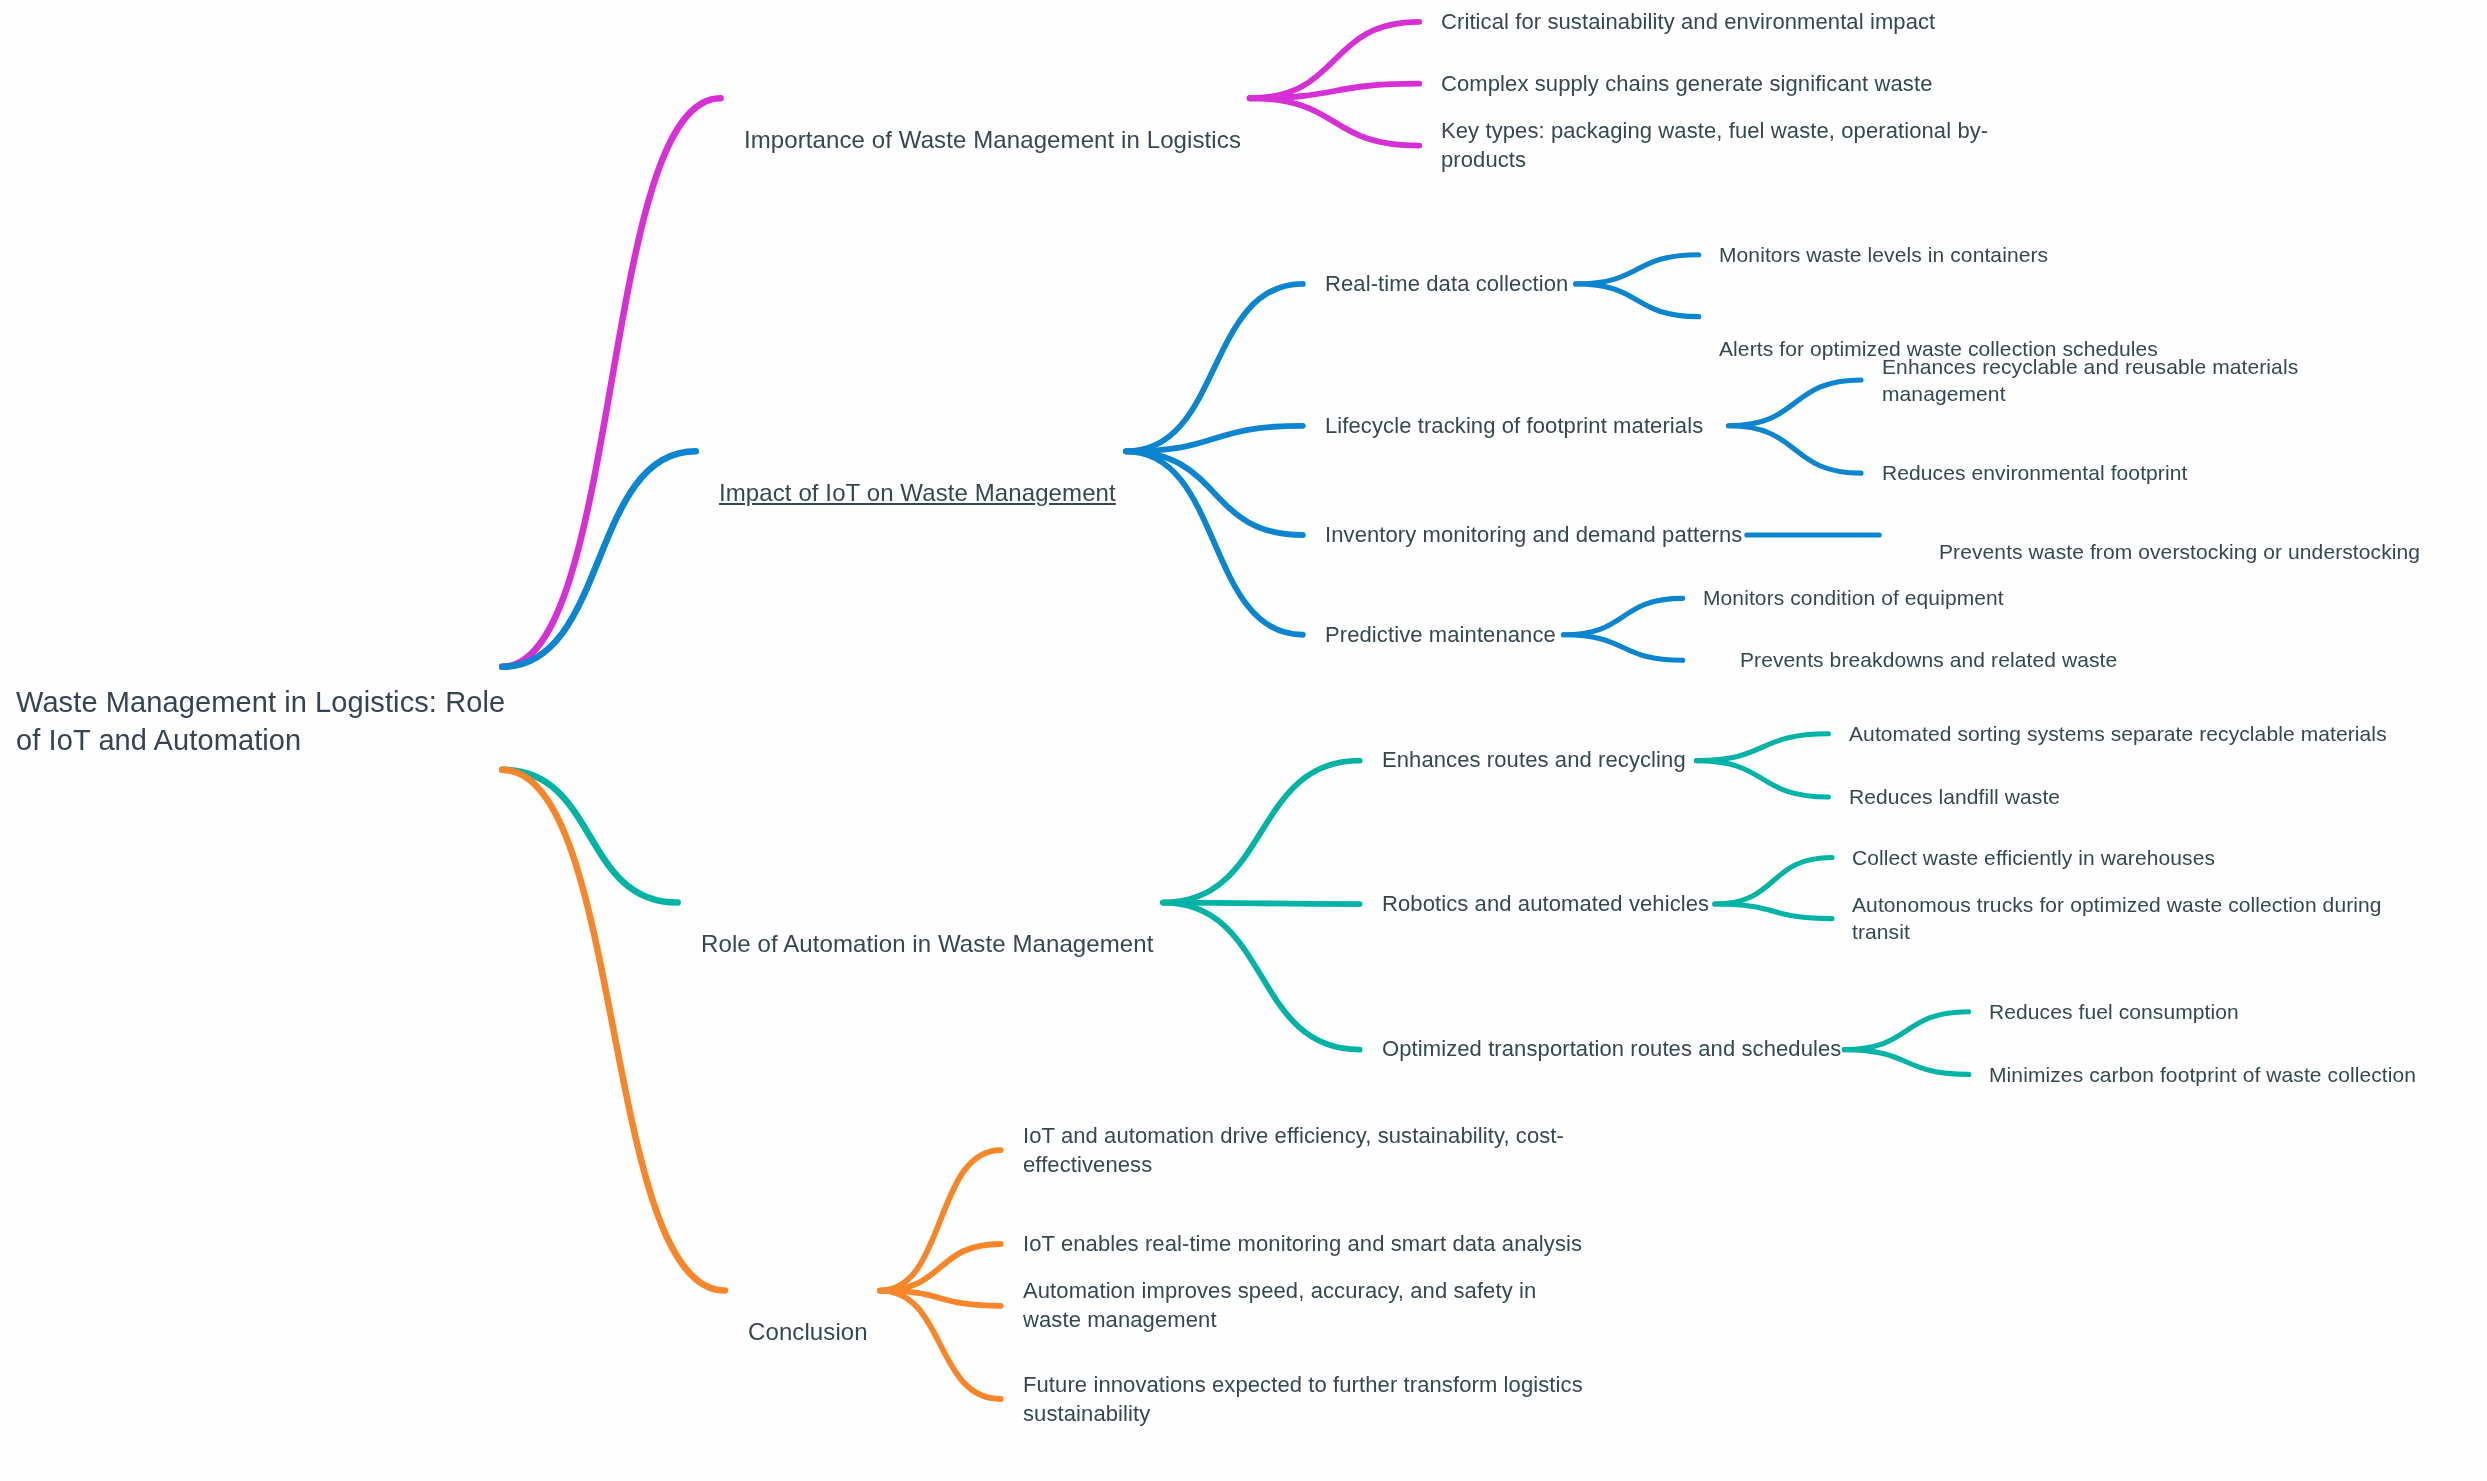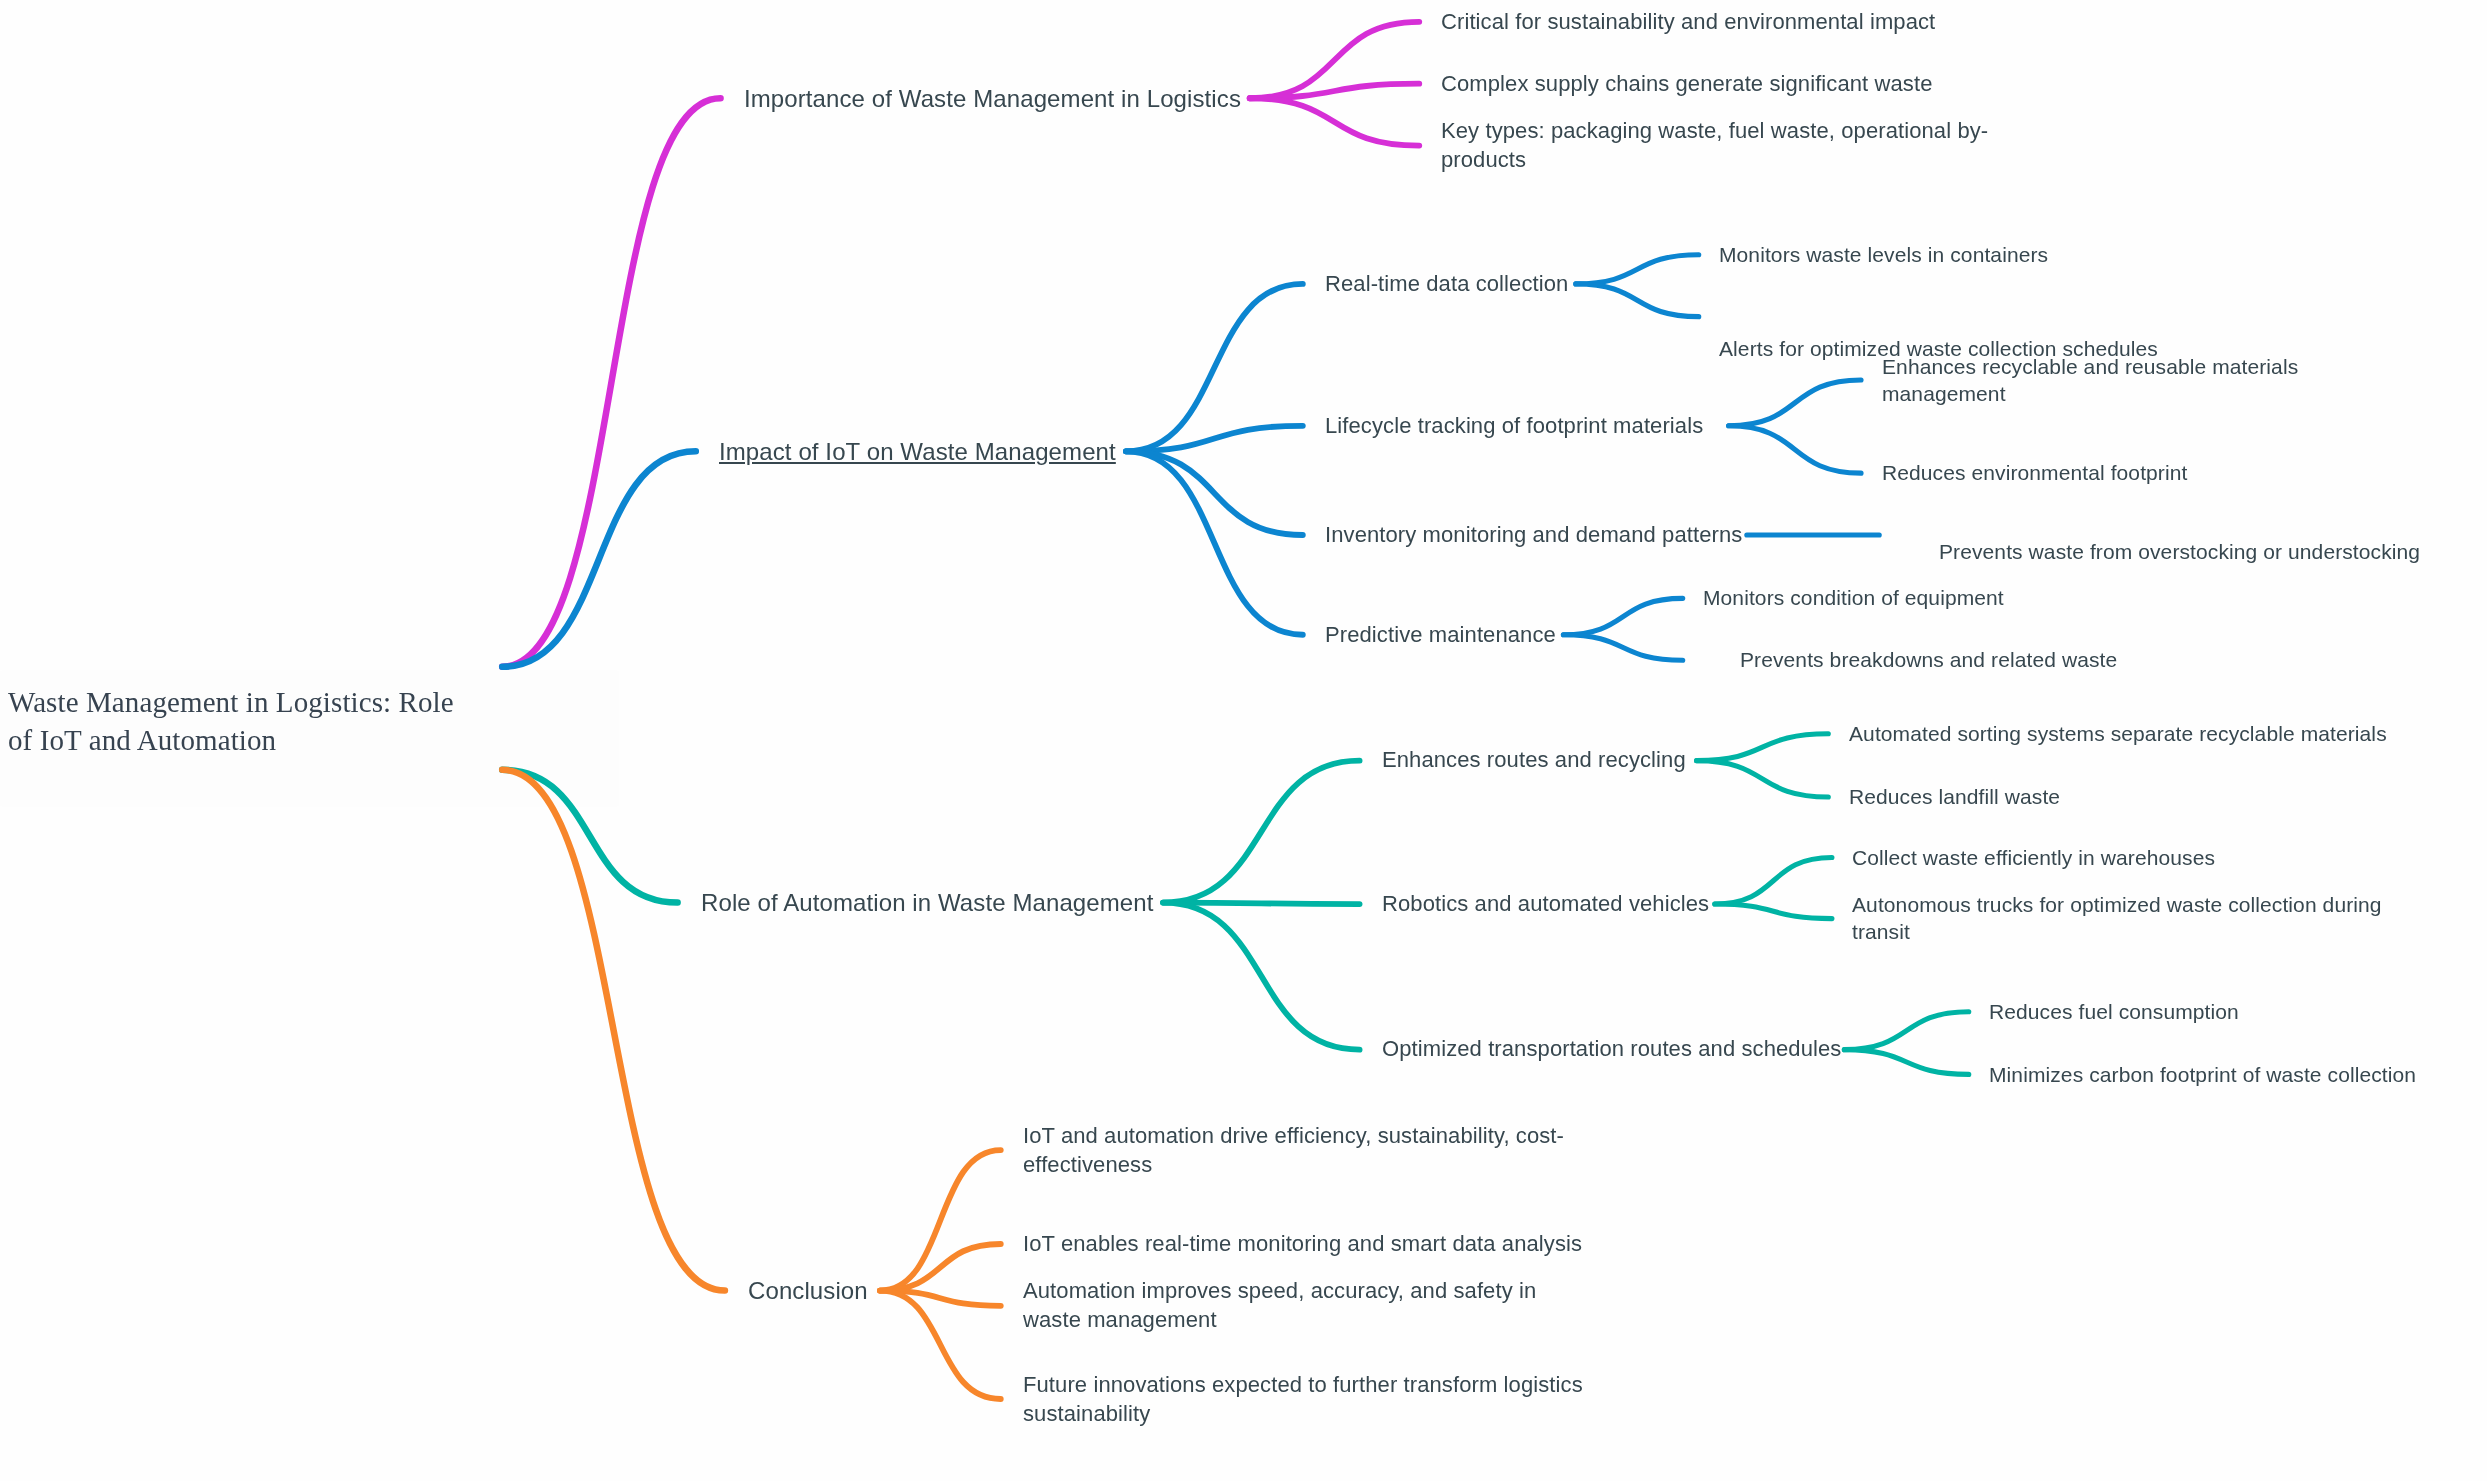--- a/index.html
+++ b/index.html
@@ -15,21 +15,21 @@
     line-height:1.30;
     white-space:pre-line;
     letter-spacing:0.1px;
   }
   .root-label{
     font-size:29px;
     color:#374350;
     width:604px;
     line-height:1.32;
   }
-  .lvl1-label{ font-size:24px; }
+  .lvl1-label{ font-size:24px;margin-top:41px; }
   .lvl2-label{ font-size:22px; }
   .lvl3-label{ font-size:21px; }
   .root-box{
     position:absolute;
     background:#fdfdfd;
     border-radius:2.9px;
   }
 </style>
 </head>
 <body>
@@ -68,21 +68,21 @@
         <path d="M 2534 1442 C 2628.05 1442, 2610.95 1476, 2705 1476" stroke="#00b3a4" stroke-width="7" fill="none" stroke-linecap="round"></path>
         <path d="M 690 1057.59375 C 858.3 1057.59375, 827.7 1773, 996 1773" stroke="#f7862b" stroke-width="9" fill="none" stroke-linecap="round"></path>
         <path d="M 1209 1773 C 1300.3 1773, 1283.7 1580, 1375 1580" stroke="#f7862b" stroke-width="8" fill="none" stroke-linecap="round"></path>
         <path d="M 1209 1773 C 1300.3 1773, 1283.7 1709, 1375 1709" stroke="#f7862b" stroke-width="8" fill="none" stroke-linecap="round"></path>
         <path d="M 1209 1773 C 1300.3 1773, 1283.7 1794, 1375 1794" stroke="#f7862b" stroke-width="8" fill="none" stroke-linecap="round"></path>
         <path d="M 1209 1773 C 1300.3 1773, 1283.7 1922, 1375 1922" stroke="#f7862b" stroke-width="8" fill="none" stroke-linecap="round"></path>
       </g>
   </svg>
 
   <div id="labels">
-      <div class="node-label root-label" style="left: 8px; top: 683px; font-family: Liberation Serif, serif;">Waste Management in Logistics: Role
+      <div class="node-label root-label" style="left: 16px; top: 683px;">Waste Management in Logistics: Role
 of IoT and Automation</div>
       <div class="node-label lvl1-label" style="left: 744px; top: 83px;">Importance of Waste Management in Logistics</div>
       <div class="node-label lvl2-label" style="left: 1441px; top: 7.6px;">Critical for sustainability and environmental impact</div>
       <div class="node-label lvl2-label" style="left: 1441px; top: 70px;">Complex supply chains generate significant waste</div>
       <div class="node-label lvl2-label" style="left: 1441px; top: 117px;">Key types: packaging waste, fuel waste, operational by-
 products</div>
       <div class="node-label lvl1-label" style="left: 719px; top: 436px; text-decoration: underline;">Impact of IoT on Waste Management</div>
       <div class="node-label lvl2-label" style="left: 1325px; top: 270px;">Real-time data collection</div>
       <div class="node-label lvl3-label" style="left: 1719px; top: 241px;">Monitors waste levels in containers</div>
       <div class="node-label lvl3-label" style="left: 1719px; top: 303px; margin-top: 32px;">Alerts for optimized waste collection schedules</div>

